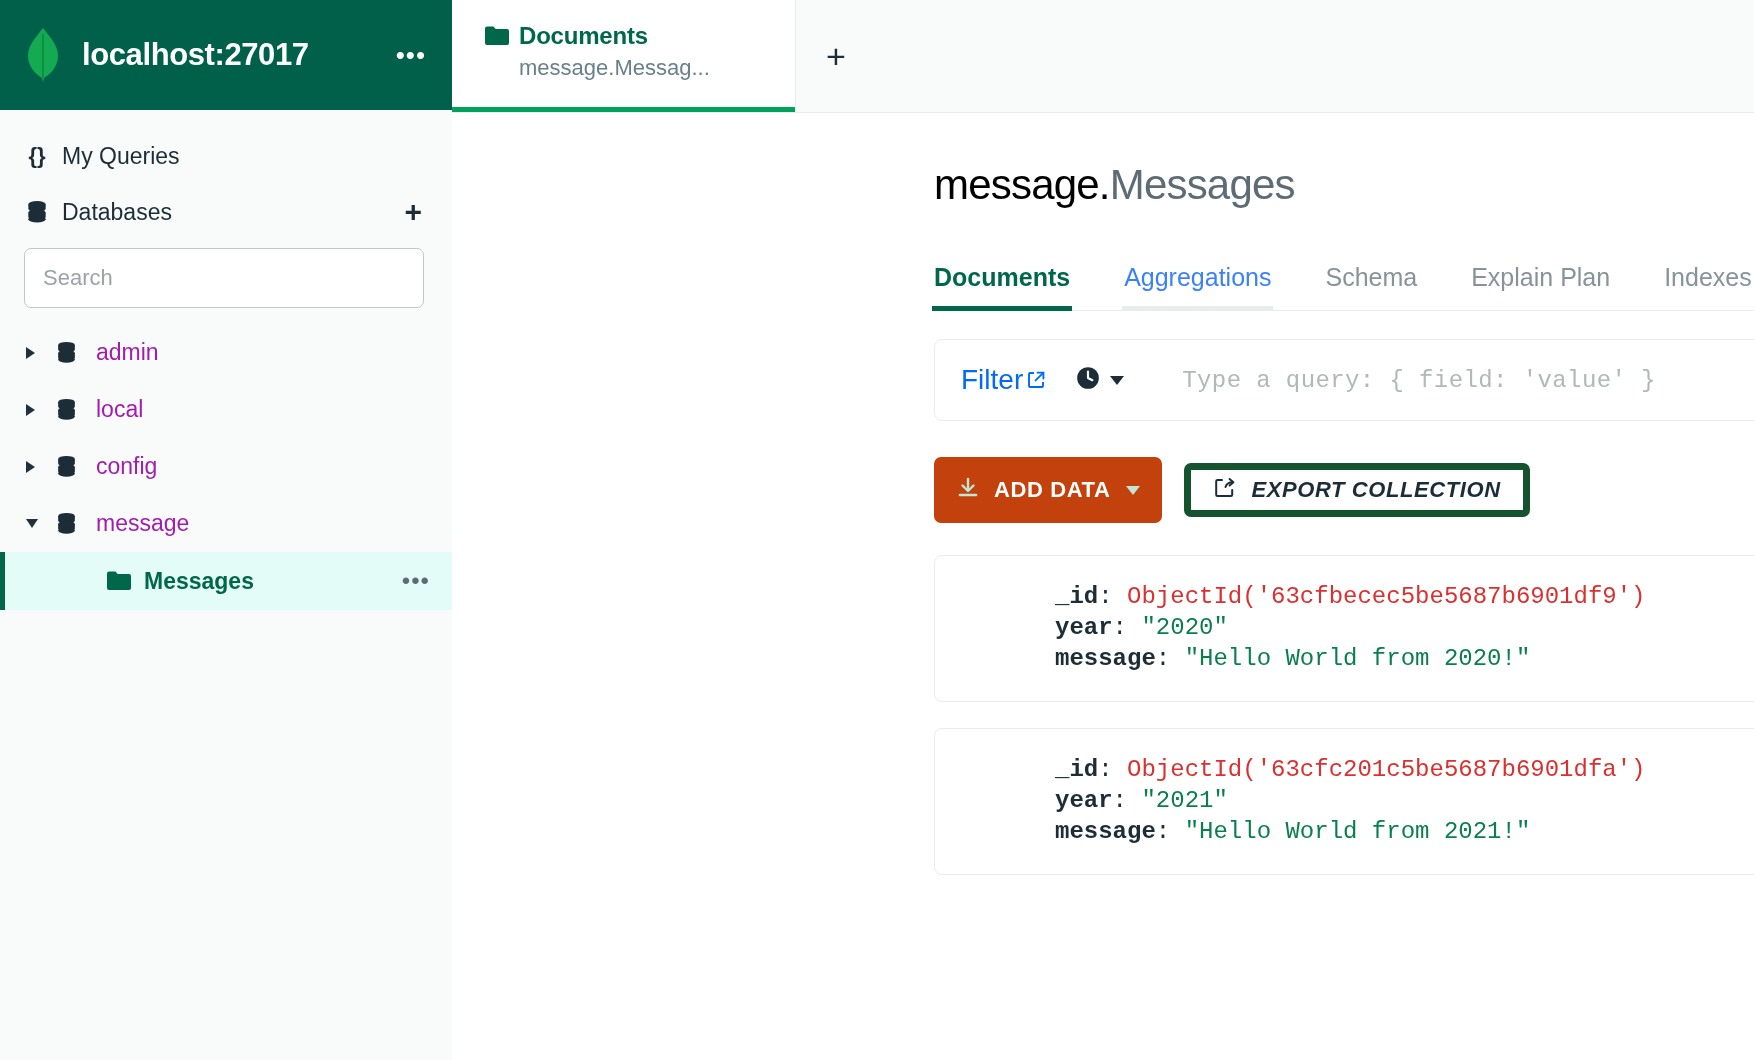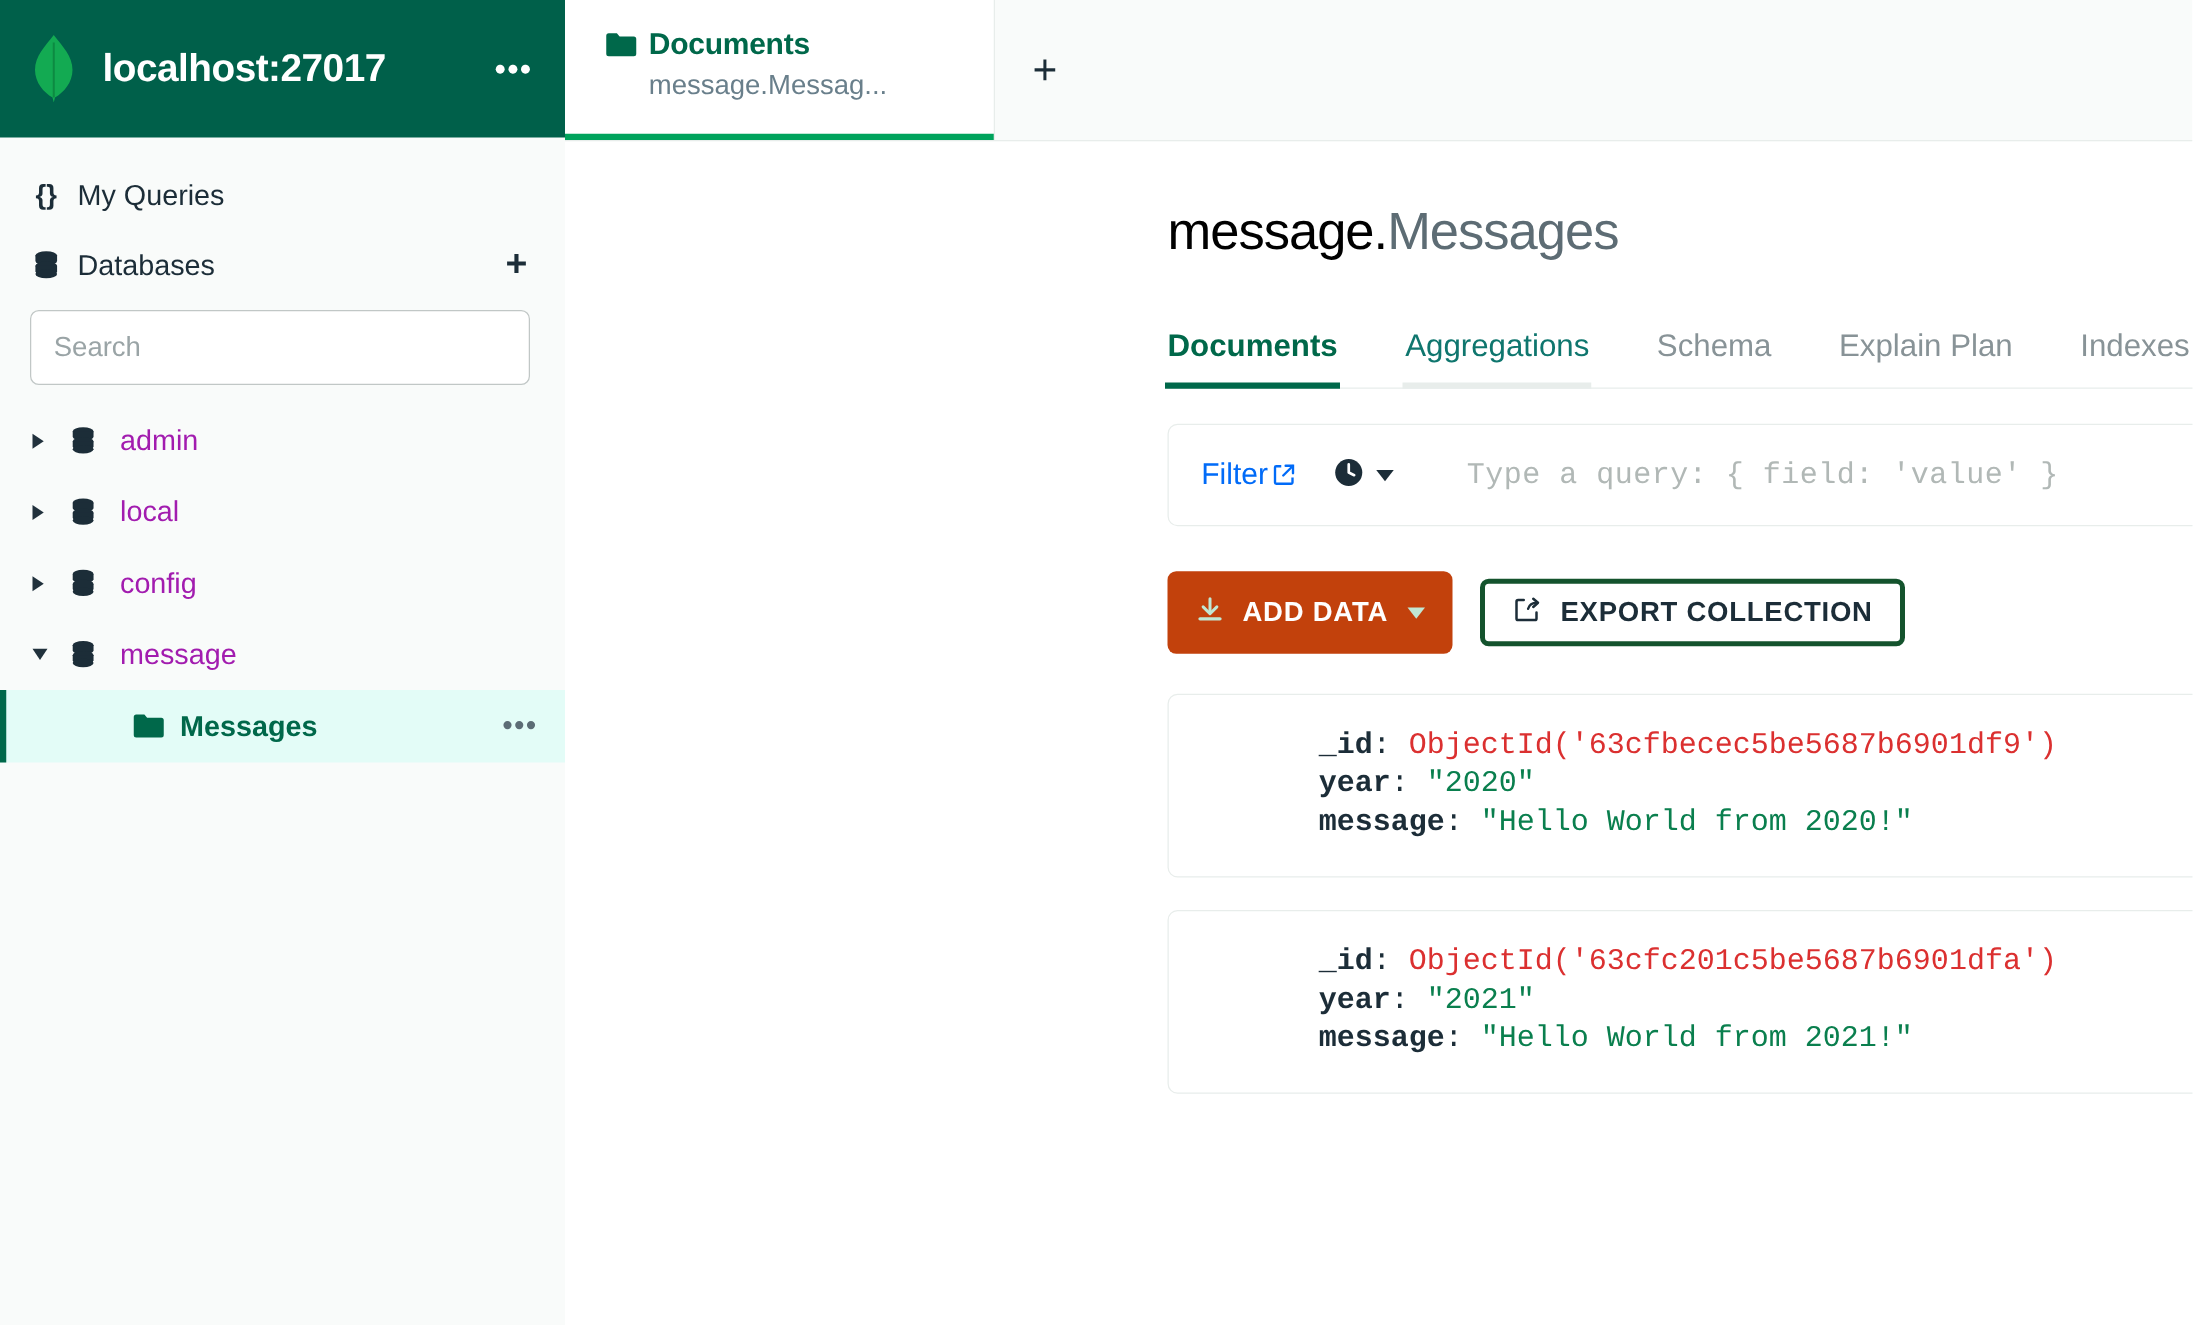--- a/index.html
+++ b/index.html
@@ -245,21 +245,21 @@
     white-space: nowrap;
   }
   .tab.active { color: #00684a; font-weight: 700; }
   .tab.active::after {
     content: "";
     position: absolute;
     left: -2px; right: -2px; bottom: -1px;
     height: 5px;
     background: #00684a;
   }
-  .tab.hovered { color: #0f766e; font-weight: 500; }
+  .tab.hovered { color: #3b82f6; font-weight: 500; }
   .tab.hovered::after {
     content: "";
     position: absolute;
     left: -2px; right: -2px; bottom: -1px;
     height: 5px;
     background: #e8edeb;
   }
 
   .filter-bar {
     margin-top: 28px;
@@ -267,21 +267,21 @@
     border: 1px solid #e8edeb;
     border-radius: 8px;
     background: #ffffff;
     display: flex;
     align-items: center;
     padding: 0 26px;
     width: 1272px;
   }
   .filter-link {
     color: #016bf8;
-    font-size: 24px;
+    font-size: 28px;
     display: flex;
     align-items: center;
     cursor: pointer;
   }
   .filter-ext { margin-left: 4px; display: flex; align-items: center; }
   .hist-btn {
     display: flex;
     align-items: center;
     margin-left: 30px;
     cursor: pointer;
@@ -322,27 +322,28 @@
   }
   .btn-chev {
     width: 0; height: 0;
     border-top: 9px solid #c0e7d4;
     border-left: 7px solid transparent;
     border-right: 7px solid transparent;
   }
   .btn-outline {
     height: 54px;
     background: #ffffff;
-    border: 4px solid #14532d;
+    border: 7px solid #14532d;
     border-radius: 7px;
     display: flex;
     align-items: center;
     padding: 0 22px;
     margin-left: 22px;
     cursor: pointer;
+    font-style: italic;
   }
   .btn-outline .lbl {
     color: #1c2d38;
     font-size: 22px;
     font-weight: 700;
     letter-spacing: 0.6px;
     margin-left: 14px;
   }
 
   .doc-list { margin-top: 32px; width: 1272px; }

